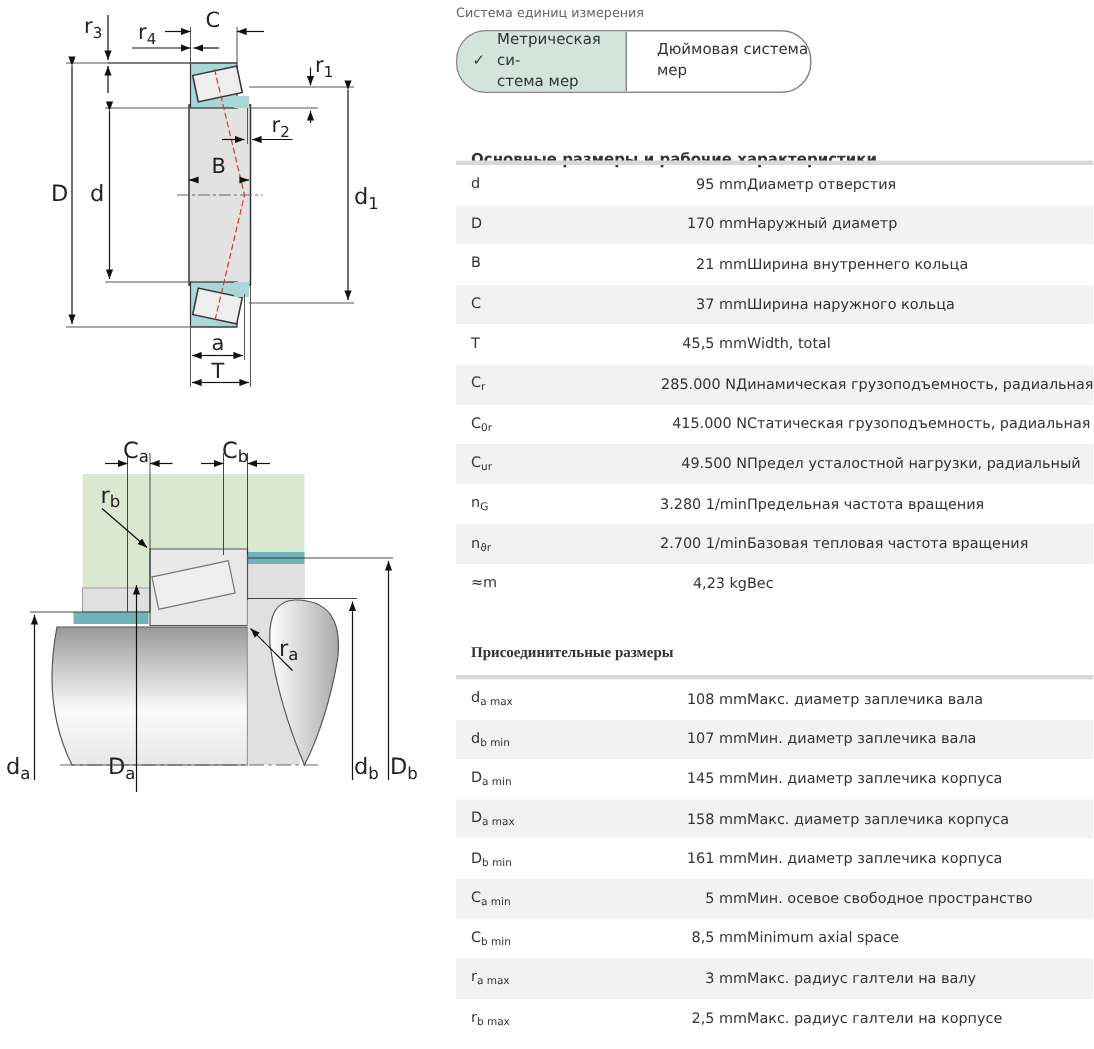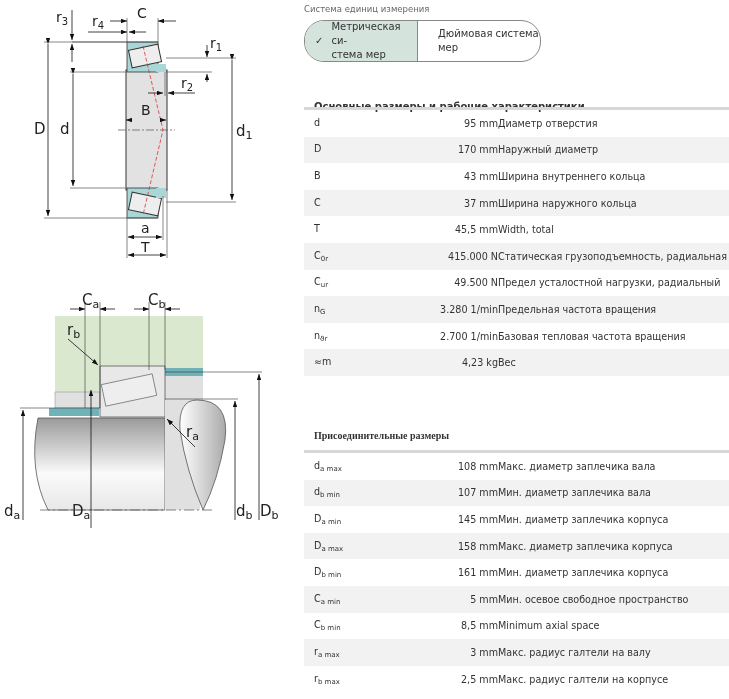--- a/index.html
+++ b/index.html
@@ -184,34 +184,39 @@
         <div class="c2">95 mm</div>
         <div class="c3">Диаметр отверстия</div>
       </div>
       <div class="row">
         <div class="c1"><span>D</span><sub></sub></div>
         <div class="c2">170 mm</div>
         <div class="c3">Наружный диаметр</div>
       </div>
       <div class="row">
         <div class="c1"><span>B</span><sub></sub></div>
-        <div class="c2">43 mm</div>
+        <div class="c2">21 mm</div>
         <div class="c3">Ширина внутреннего кольца</div>
       </div>
       <div class="row">
         <div class="c1"><span>C</span><sub></sub></div>
         <div class="c2">37 mm</div>
         <div class="c3">Ширина наружного кольца</div>
       </div>
       <div class="row">
         <div class="c1"><span>T</span><sub></sub></div>
         <div class="c2">45,5 mm</div>
         <div class="c3">Width, total</div>
       </div>
       <div class="row">
+        <div class="c1"><span>C</span><sub>r</sub></div>
+        <div class="c2">285.000 N</div>
+        <div class="c3">Динамическая грузоподъемность, радиальная</div>
+      </div>
+      <div class="row">
         <div class="c1"><span>C</span><sub>0r</sub></div>
         <div class="c2">415.000 N</div>
         <div class="c3">Статическая грузоподъемность, радиальная</div>
       </div>
       <div class="row">
         <div class="c1"><span>C</span><sub>ur</sub></div>
         <div class="c2">49.500 N</div>
         <div class="c3">Предел усталостной нагрузки, радиальный</div>
       </div>
       <div class="row">

